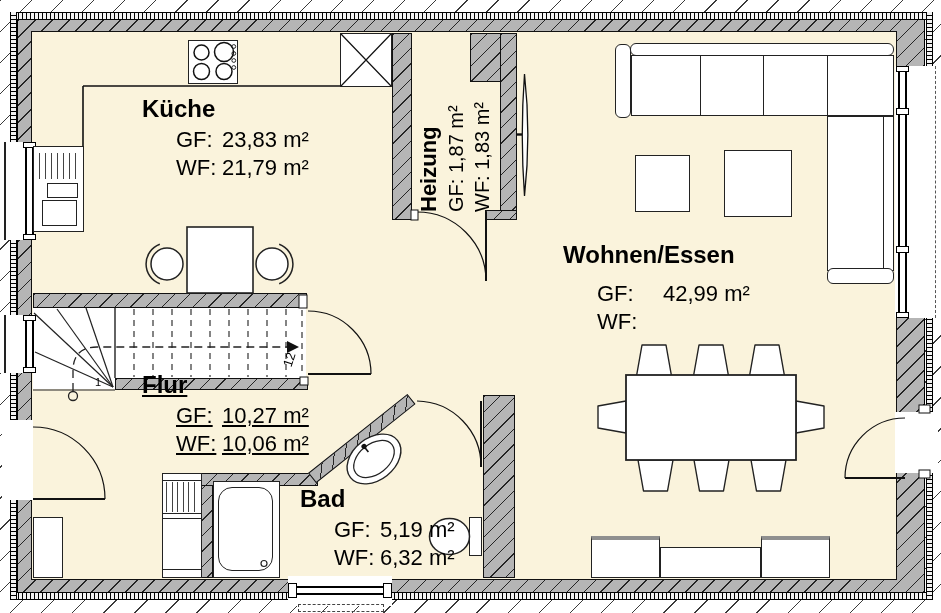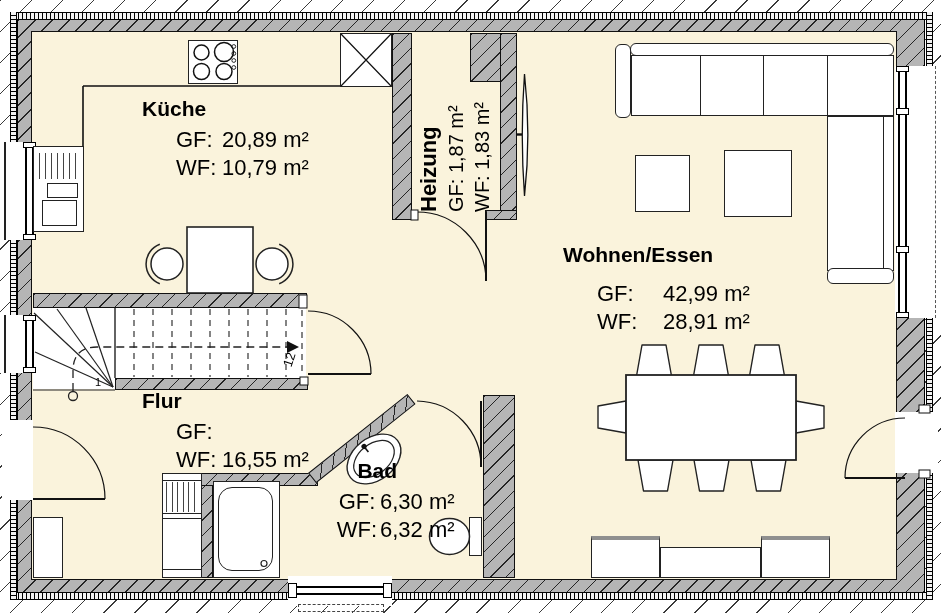--- a/index.html
+++ b/index.html
@@ -14,21 +14,21 @@
   .ins-h{background-image:repeating-linear-gradient(90deg,#000 0 1.5px,#f2f2f2 1.5px 4px);border-top:1px solid #000;border-bottom:1px solid #000;}
   .ins-v{background-image:repeating-linear-gradient(0deg,#000 0 1.5px,#f2f2f2 1.5px 4px);border-left:1px solid #000;border-right:1px solid #000;}
   .wallring{background-color:#b5b5b5;background-image:repeating-linear-gradient(135deg,rgba(0,0,0,.8) 0 1px,transparent 1px 12px);border:1px solid #000;}
   .floor{background:#FAF3DC;border:1.5px solid #111;}
   .wall{background-color:#b5b5b5;background-image:repeating-linear-gradient(135deg,rgba(0,0,0,.8) 0 1px,transparent 1px 11px);border:1px solid #111;}
   .white-gap{background:#fff;}
   .furn{background:#fff;border:1.6px solid #222;}
   .thinline{background:#222;}
   
   .room-label{position:absolute;line-height:28px;font-size:22px;white-space:nowrap;}
-  .room-name{font-size:21px;font-weight:bold;line-height:26px;margin-bottom:4px;}
+  .room-name{font-size:24px;font-weight:bold;line-height:26px;margin-bottom:4px;}
   .rrow{display:flex;margin-left:34px;}
   .rlbl{width:46px;}
   .rlbl-wide{width:66px;}
   .rot{transform:rotate(-90deg);transform-origin:0 0;}
   .rot .room-name{font-size:22px;line-height:24px;margin-bottom:2px;}
   .rot .rline{font-size:20px;line-height:26px;}
   svg{position:absolute;left:0;top:0;pointer-events:none;}
 </style>
 </head>
 <body>
@@ -222,62 +222,62 @@
       <circle cx="374" cy="443" r="2.6" fill="#111"></circle>
     </g>
     <ellipse cx="449.5" cy="536.5" rx="20" ry="18" fill="#fff" stroke="#222" stroke-width="1.5"></ellipse>
     <circle cx="264" cy="563.5" r="3" fill="none" stroke="#222" stroke-width="1.2"></circle>
   </svg>
 
   <div class="room-label" style="left:142px;top:96px;">
     <div class="room-name">Küche</div>
     <div class="rrow">
         <span class="rlbl">GF:</span>
-        <span>20,89 m²</span>
+        <span>23,83 m²</span>
       </div>
     <div class="rrow">
         <span class="rlbl">WF:</span>
-        <span>10,79 m²</span>
+        <span>21,79 m²</span>
       </div>
   </div>
 
   <div class="room-label rot" style="left:417px;top:212px;width:134px;">
     <div class="room-name">Heizung</div>
     <div class="rline">GF: 1,87 m²</div>
     <div class="rline">WF: 1,83 m²</div>
   </div>
 
   <div class="room-label" style="left:563px;top:242px;">
     <div class="room-name" style="margin-bottom:12px;">Wohnen/Essen</div>
     <div class="rrow">
         <span class="rlbl-wide">GF:</span>
         <span>42,99 m²</span>
       </div>
     <div class="rrow">
         <span class="rlbl-wide">WF:</span>
-        <span>28,91 m²</span>
-      </div>
-  </div>
-
-  <div class="room-label" style="left:142px;top:388px;">
+      </div>
+  </div>
+
+  <div class="room-label" style="left:142px;top:372px;text-decoration:underline;">
     <div class="room-name">Flur</div>
     <div class="rrow">
         <span class="rlbl">GF:</span>
+        <span>10,27 m²</span>
       </div>
     <div class="rrow">
         <span class="rlbl">WF:</span>
-        <span>16,55 m²</span>
-      </div>
-  </div>
-
-  <div class="room-label" style="left:300px;top:458px;text-align:center;">
+        <span>10,06 m²</span>
+      </div>
+  </div>
+
+  <div class="room-label" style="left:300px;top:486px;">
     <div class="room-name">Bad</div>
     <div class="rrow">
         <span class="rlbl">GF:</span>
-        <span>6,30 m²</span>
+        <span>5,19 m²</span>
       </div>
     <div class="rrow">
         <span class="rlbl">WF:</span>
         <span>6,32 m²</span>
       </div>
   </div>
 
   <div class="abs" style="left:282px;top:352px;font-size:13px;transform:rotate(-72deg);">12</div>
   <div class="abs" style="left:95px;top:376px;font-size:11px;">1</div>
 

